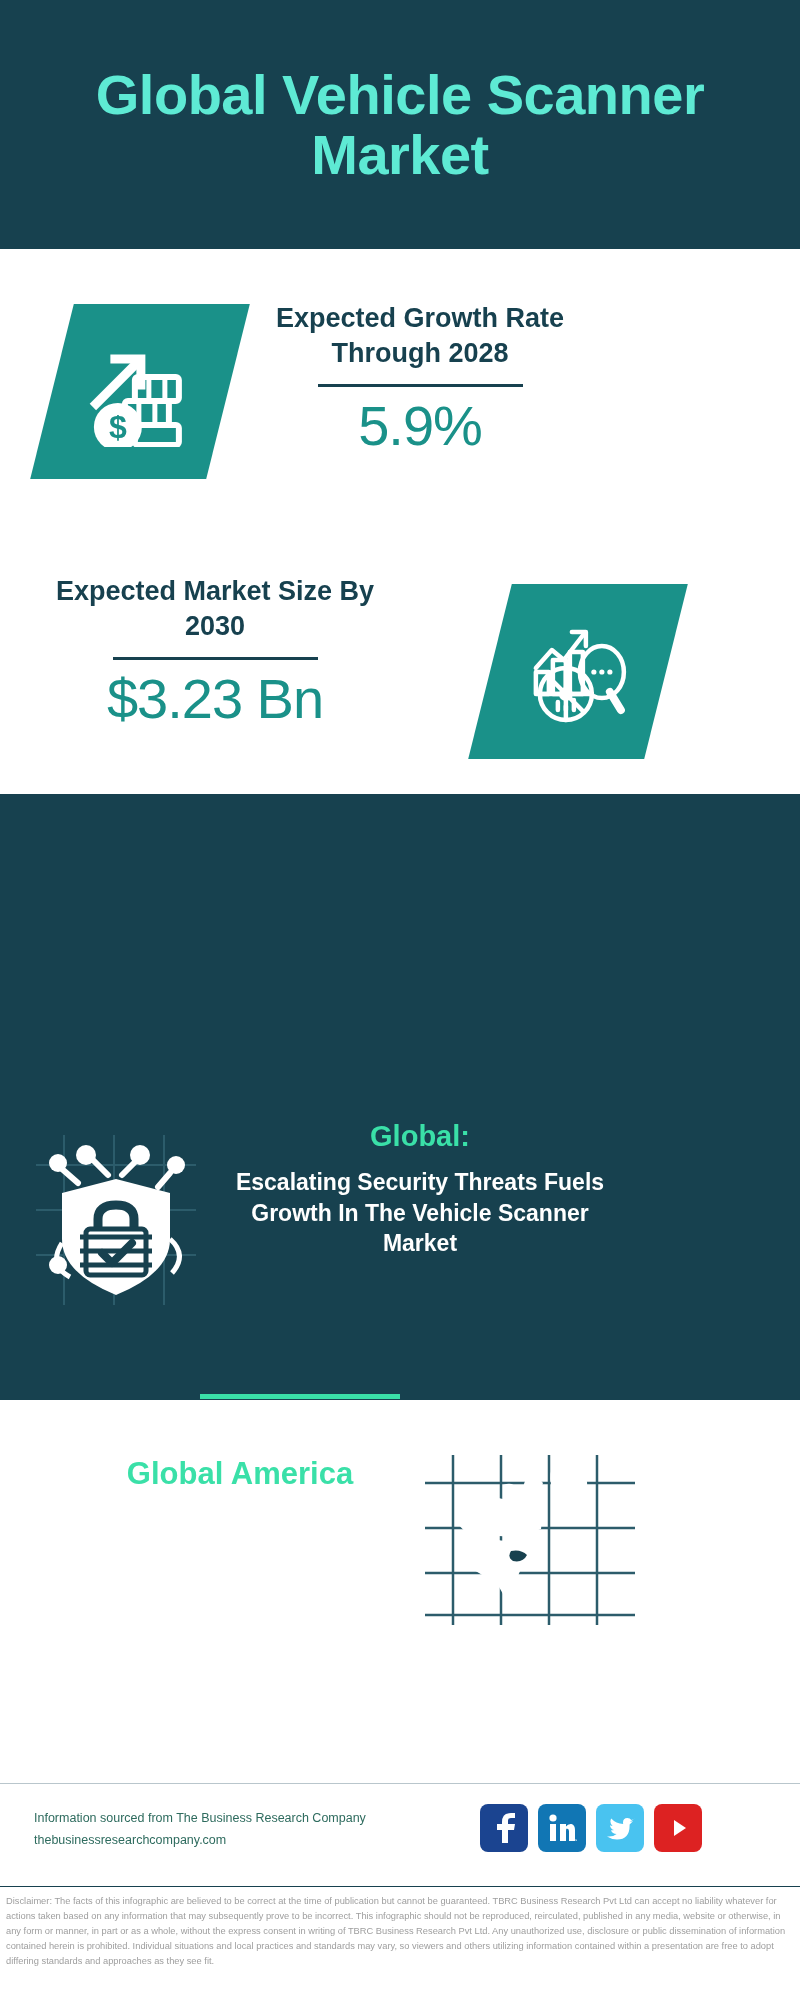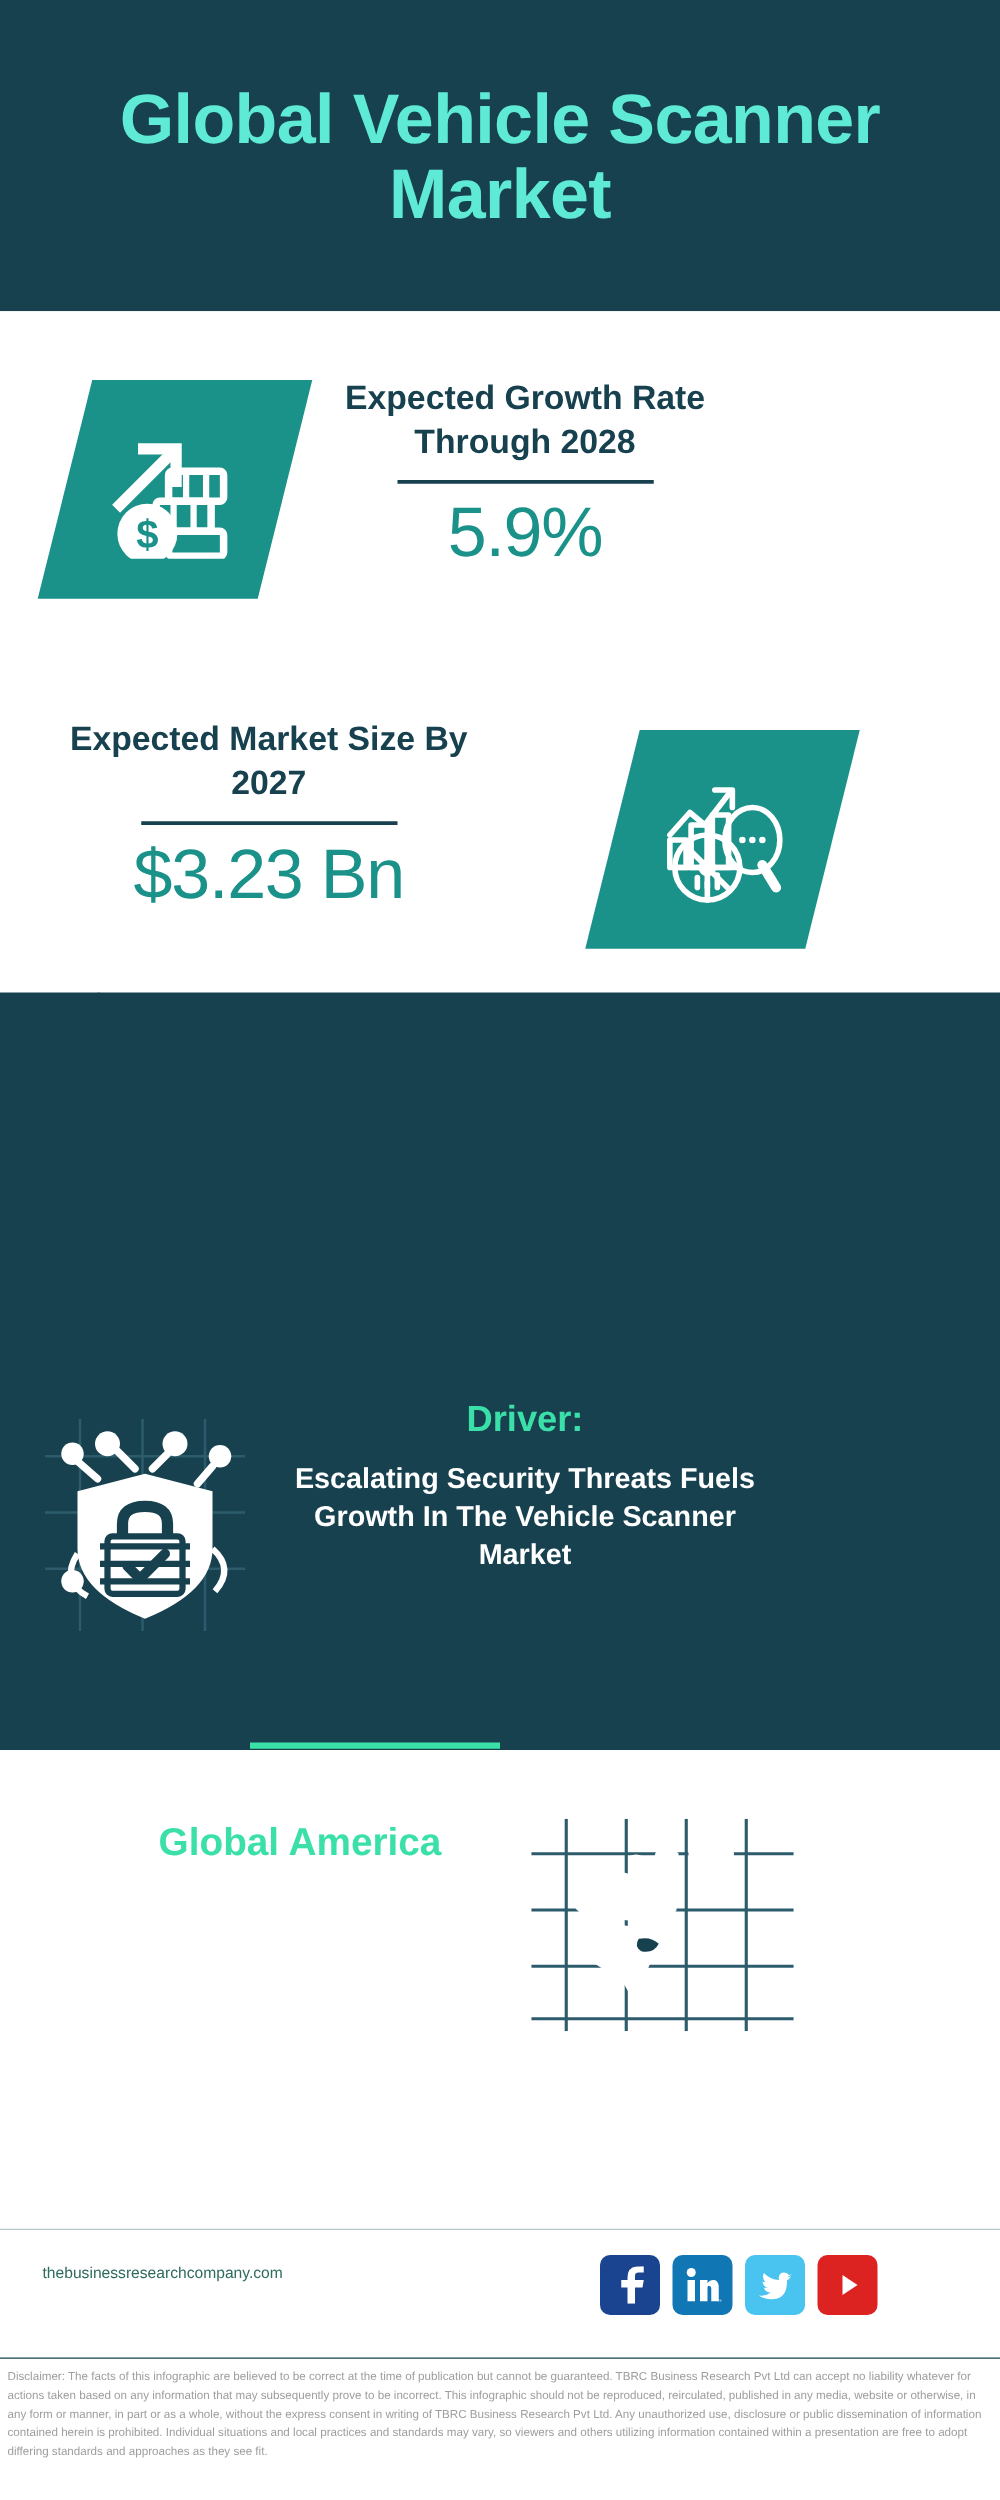--- a/index.html
+++ b/index.html
@@ -244,21 +244,21 @@
       </svg>
     </div>
 
     <div class="stat-block block1">
       <div class="stat-label">Expected Growth Rate Through 2028</div>
       <div class="stat-rule"></div>
       <div class="stat-value">5.9%</div>
     </div>
 
     <div class="stat-block block2">
-      <div class="stat-label">Expected Market Size By 2027</div>
+      <div class="stat-label">Expected Market Size By 2030</div>
       <div class="stat-rule"></div>
       <div class="stat-value">$3.23 Bn</div>
     </div>
 
     <div class="par tile2">
       <svg width="112" height="112" viewBox="0 0 112 112">
         <g fill="none" stroke="#ffffff" stroke-width="4.5" stroke-linejoin="round" stroke-linecap="round">
 
           <polyline points="14,52 30,34 42,44 62,18"></polyline>
           <polyline points="50,16 64,16 64,30"></polyline>
@@ -360,21 +360,21 @@
         <rect x="50" y="94" width="60" height="46" rx="4" fill="#ffffff" stroke="#17414f" stroke-width="5"></rect>
         <g stroke="#17414f" stroke-width="5">
           <line x1="44" y1="102" x2="116" y2="102"></line>
           <line x1="44" y1="116" x2="116" y2="116"></line>
           <line x1="44" y1="130" x2="116" y2="130"></line>
         </g>
         <path d="M66 118 L76 128 L96 108" fill="none" stroke="#17414f" stroke-width="8" stroke-linecap="round" stroke-linejoin="round"></path>
       </svg>
     </div>
     <div class="driver-text">
-      <div class="driver-heading">Driver:</div>
+      <div class="driver-heading">Global:</div>
       <div class="driver-body">Escalating Security Threats Fuels Growth In The Vehicle Scanner Market</div>
     </div>
   </div>
 
   <div class="mid-divider"></div>
 
   <div class="region-row">
     <div class="region-text">
       <div class="region-name">Global America</div>
       <div class="region-sub">is the largest region</div>
@@ -406,20 +406,21 @@
           Q92 162 86 154 Q80 142 74 132 Q64 124 54 118 Q42 112 36 100 Z"></path>
 
         <path fill="#17414f" d="M86 96 Q96 94 102 100 Q98 108 88 106 Q82 102 86 96 Z"></path>
       </svg>
     </div>
   </div>
 
   <div class="footer">
     <div class="source-band">
       <div class="source-text">
+        <div>Information sourced from The Business Research Company</div>
         <div>thebusinessresearchcompany.com</div>
       </div>
       <div class="socials">
         <div class="social s-fb">
           <svg width="26" height="30" viewBox="0 0 26 30">
             <path fill="#ffffff" d="M17 30 L17 17 L23 17 L24 11 L17 11 L17 7.5 Q17 5 20 5 L24 5 L24 0
               Q21 -0.2 18 0.2 Q11 1 11 9 L11 11 L6 11 L6 17 L11 17 L11 30 Z"></path>
           </svg>
         </div>
         <div class="social s-li">

